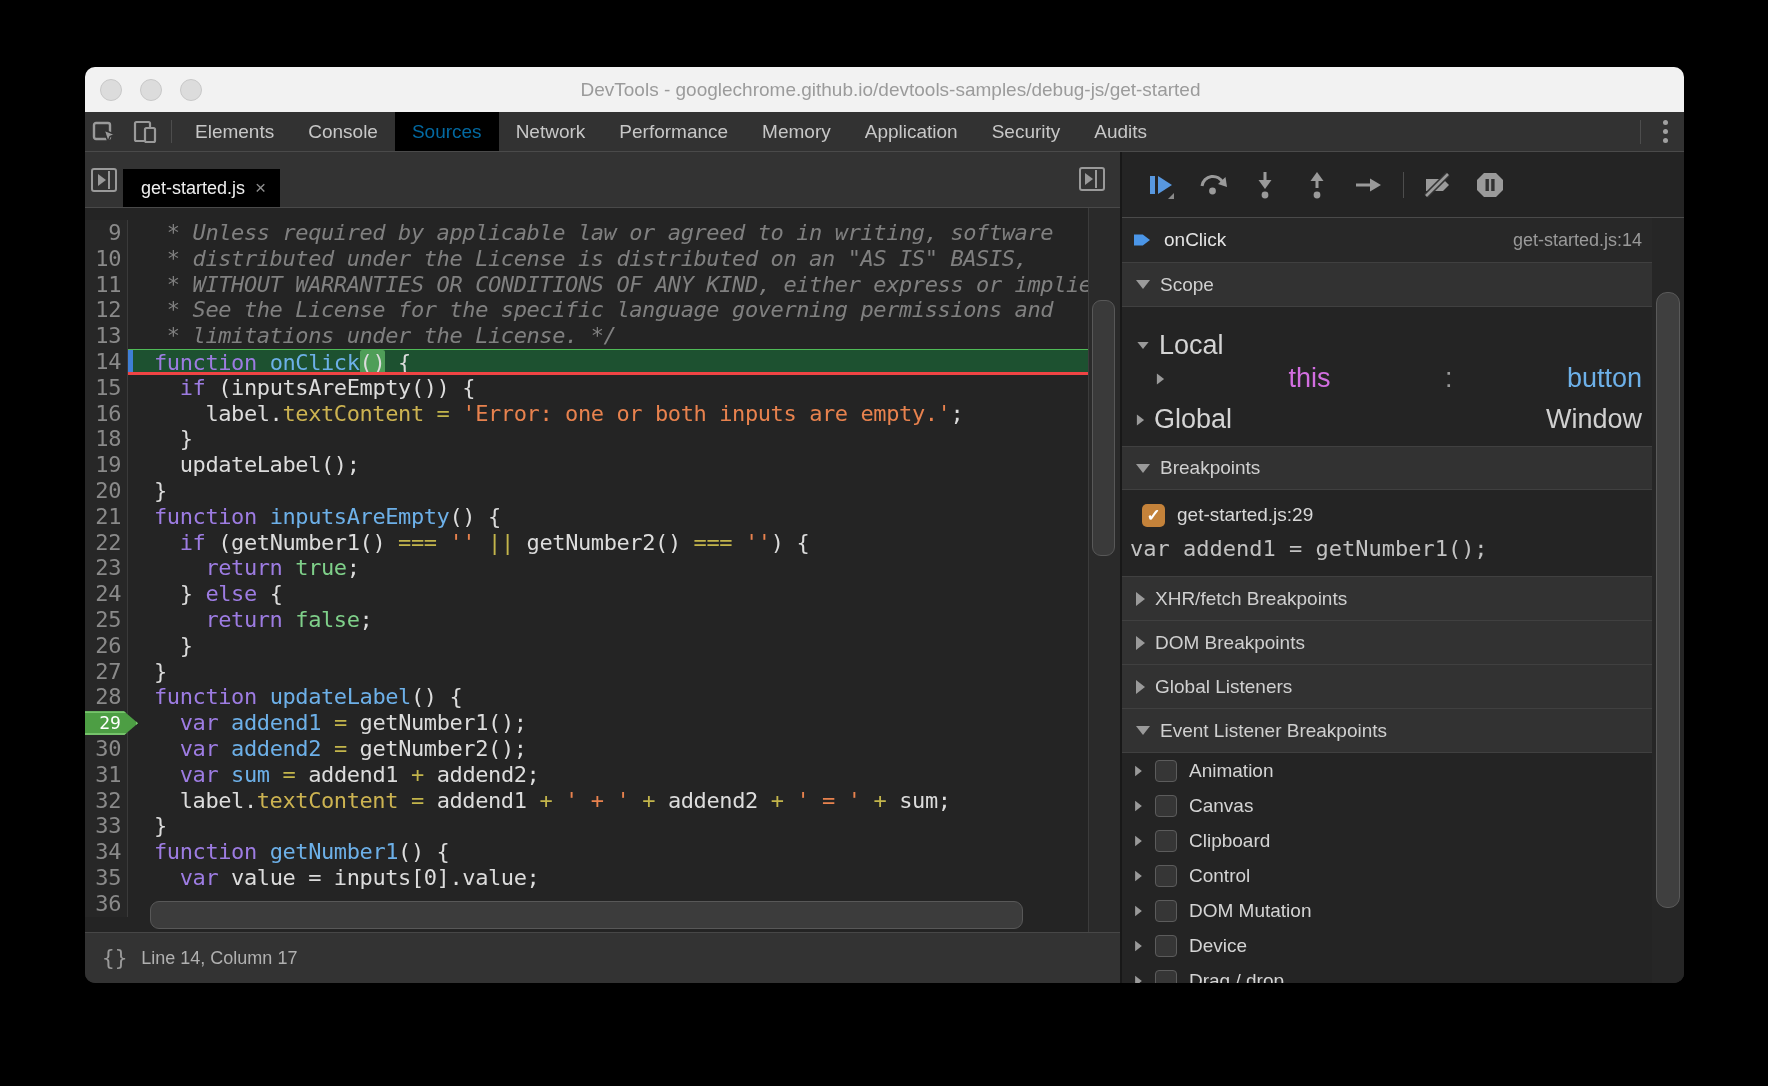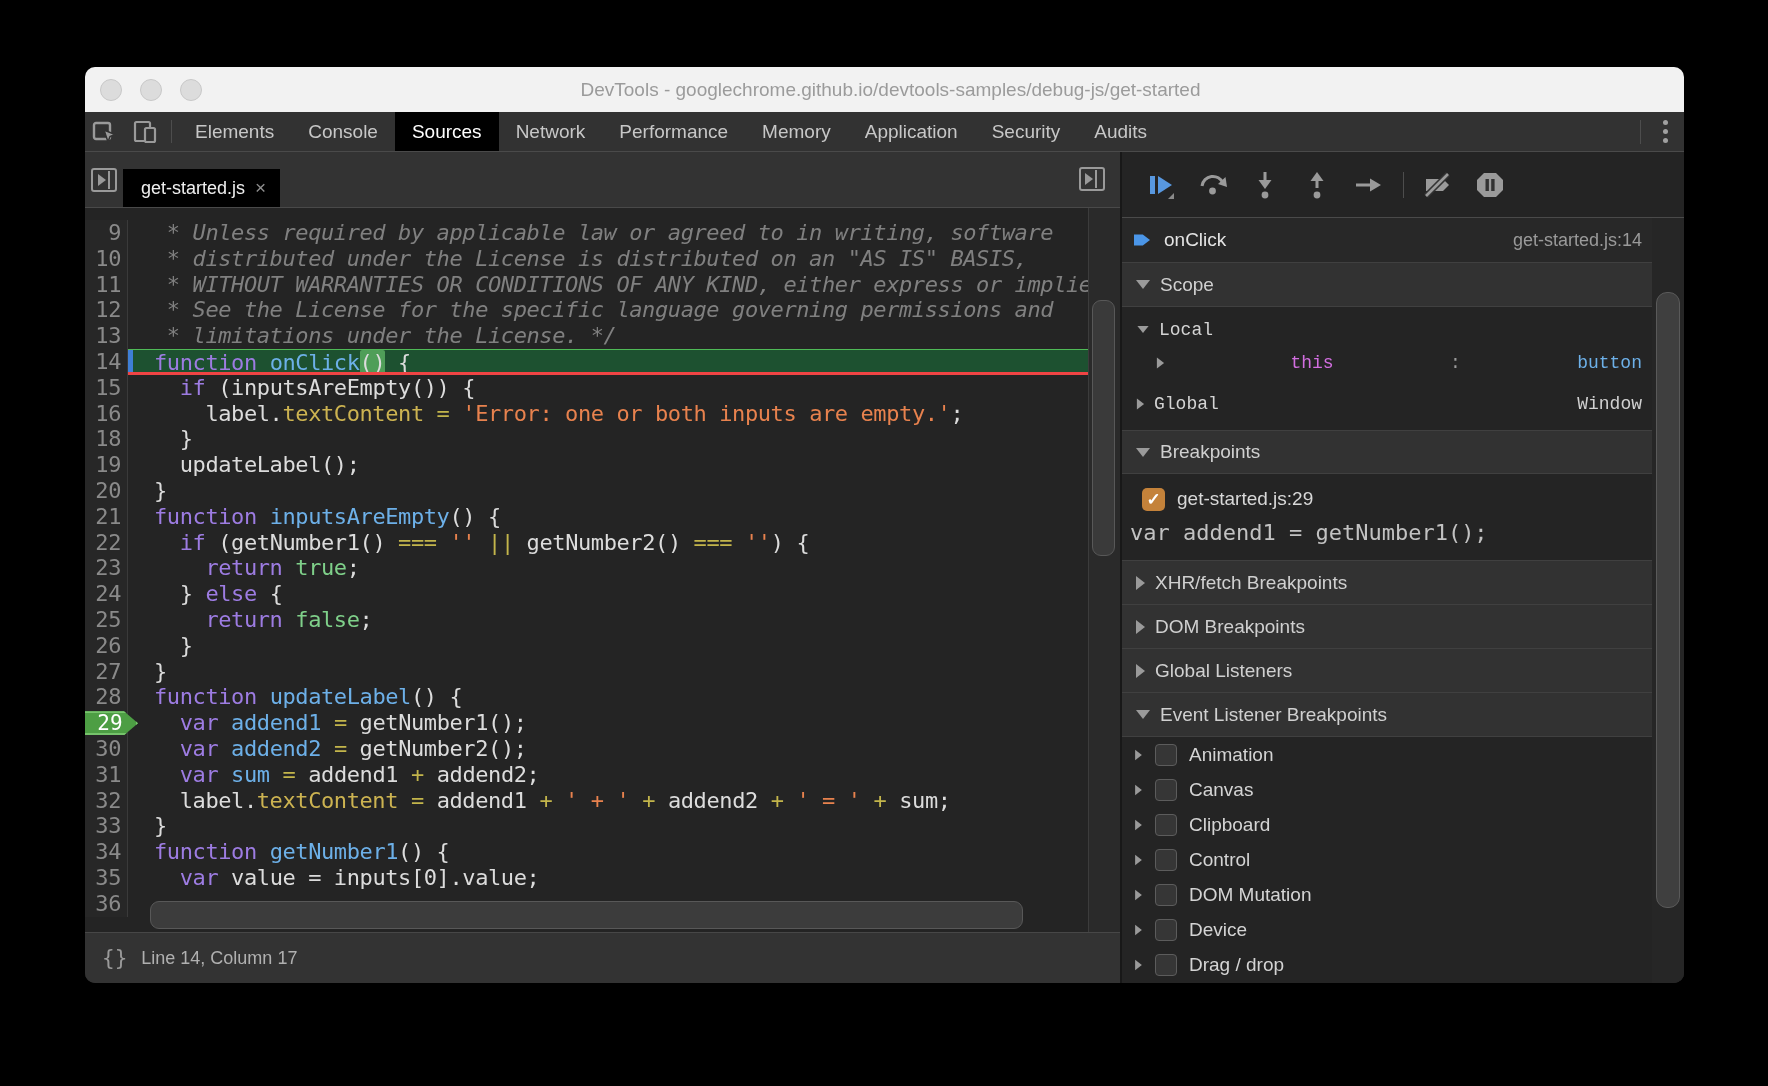--- a/index.html
+++ b/index.html
@@ -18,21 +18,21 @@
             background:#dcdcdc; border:1px solid #c8c8c8; }
   .title-text { position:absolute; left:12px; right:0; top:0; height:45px; line-height:45px;
                 text-align:center; color:#9b9b9b; font-size:19px; }
 
   
   .main-toolbar { height:40px; background:#323232; border-bottom:1px solid #4a4a4a;
                   display:flex; align-items:stretch; flex:none; color:#c7c7c7; }
   .mt-icon { width:40px; display:flex; align-items:center; justify-content:center; cursor:pointer; }
   .mt-sep { width:1px; background:#4d4d4d; margin:8px 6px; }
   .main-tab { padding:0 17px; display:flex; align-items:center; font-size:19px; cursor:pointer; }
-  .main-tab.selected { background:#000; color:#ffffff; }
+  .main-tab.selected { background:#000; color:#0369a1; }
   .mt-right { margin-left:auto; display:flex; align-items:center; }
   .dots { display:flex; flex-direction:column; gap:4px; padding:0 16px; cursor:pointer; }
   .dots i { width:5px; height:5px; border-radius:50%; background:#a0a0a0; }
 
   
   .body-row { flex:1; display:flex; min-height:0; }
   .left-pane { width:1035px; flex:none; display:flex; flex-direction:column; background:#242424; }
   .right-pane { flex:1; background:#242424; border-left:2px solid #181818;
                 display:flex; flex-direction:column; position:relative; }
 
@@ -60,21 +60,21 @@
   .tok-p { color:#ccb351; }
   .tok-s { color:#e8824e; }
   .tok-o { color:#c3b54b; }
   .tok-a { color:#7fd08a; }
   .exec .lc { background:#1d5130; border-top:1px solid #4fba57; border-bottom:3px solid #ef4444;
               box-shadow:inset 5px 0 0 #3f7fd6; }
   .caret-box { background:#4f9e58; border-radius:2px; }
   .bp-badge { position:absolute; left:-3px; top:1px; width:56px; height:24px; z-index:3;
               background:#4d9e44; box-shadow:inset 0 0 0 2px #76c46b;
               clip-path:polygon(0 0, 42px 0, 56px 50%, 42px 100%, 0 100%);
-              color:#fff; text-align:center; line-height:24px; font-size:21px; letter-spacing:0; }
+              color:#fff; text-align:center; line-height:24px; font-size:18px; letter-spacing:0; }
   
   .v-scroll-col { position:absolute; top:0; bottom:0; right:0; width:32px; background:#2a2a2a;
                   border-left:1px solid #3c3c3c; z-index:4; }
   .v-thumb { position:absolute; left:3px; right:5px; top:92px; height:256px;
              background:#3a3a3a; border:1px solid #585858; border-radius:9px; cursor:pointer; }
   .h-thumb { position:absolute; left:65px; top:693px; width:873px; height:28px; z-index:5;
              background:#3c3c3c; border:1px solid #585858; border-radius:9px; cursor:pointer; }
 
   
   .statusbar { height:51px; flex:none; background:#333; border-top:1px solid #474747;
@@ -103,21 +103,21 @@
 
   .sec-header { height:44px; background:#323232; border-bottom:1px solid #404040;
                 display:flex; align-items:center; padding-left:14px; gap:10px;
                 color:#d0d0d0; font-size:19px; cursor:pointer; }
   .sec-header.bordered-top { border-top:1px solid #404040; }
   .tri-r { width:0; height:0; border-top:7px solid transparent; border-bottom:7px solid transparent;
            border-left:9px solid #9a9a9a; flex:none; }
   .tri-d { width:0; height:0; border-left:7px solid transparent; border-right:7px solid transparent;
            border-top:9px solid #9a9a9a; flex:none; }
 
-  .scope-body { padding:6px 0 10px 0; font-family:Liberation Mono, monospace; font-size:18px; }
+  .scope-body { padding:6px 0 10px 0; font-family:Liberation Sans, sans-serif; font-size:27px;margin-top:16px; }
   .scope-row { height:33px; display:flex; align-items:center; padding:0 10px 0 14px; color:#d4d4d4; cursor:pointer; }
   .scope-row .tri-r, .scope-row .tri-d { transform:scale(.8); margin-right:9px; }
   .scope-row.indent { padding-left:34px;justify-content:space-between; }
   .scope-row.spaced { margin-top:8px; }
   .mono-this { color:#d26ee0; }
   .mono-colon { color:#9a9a9a; }
   .mono-val { color:#6db0e8; }
   .scope-right { margin-left:auto; color:#d0d0d0; }
 
   .bp-item { padding:8px 0 10px 0; border-bottom:1px solid #404040; }

